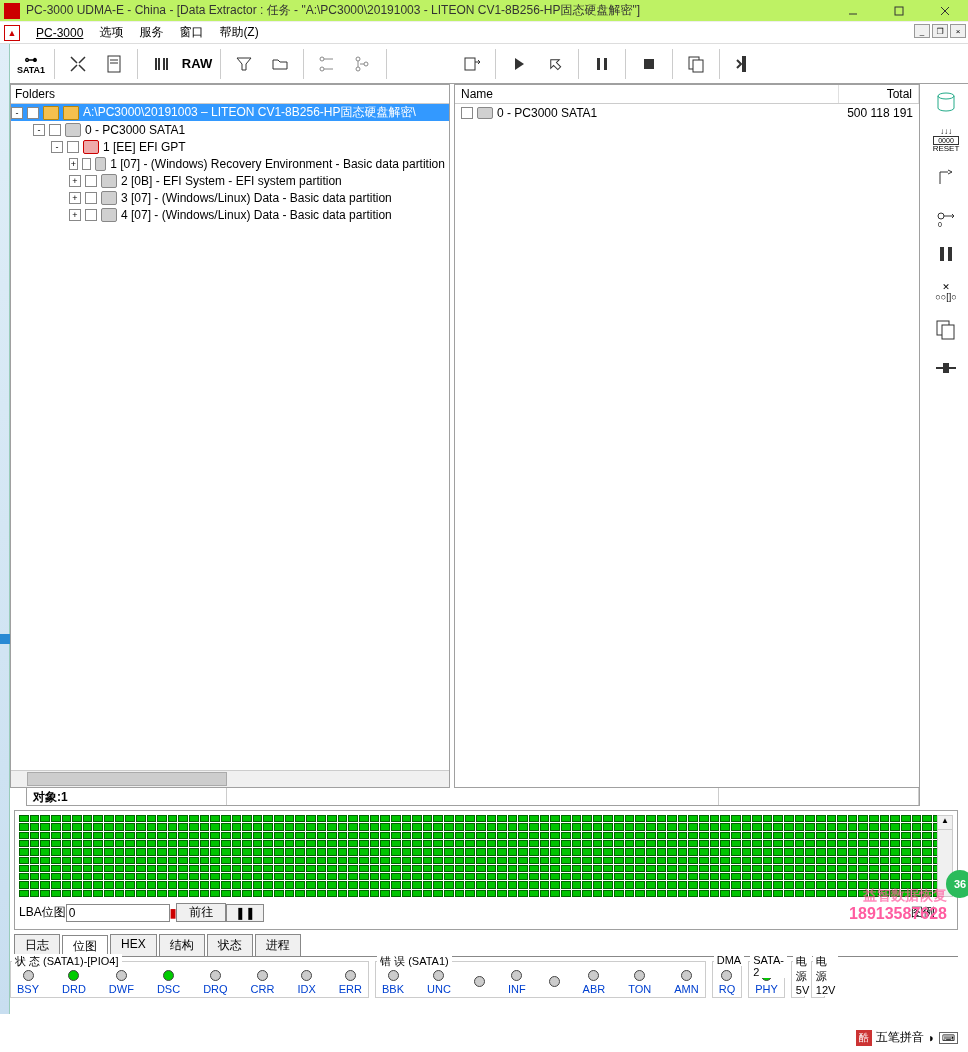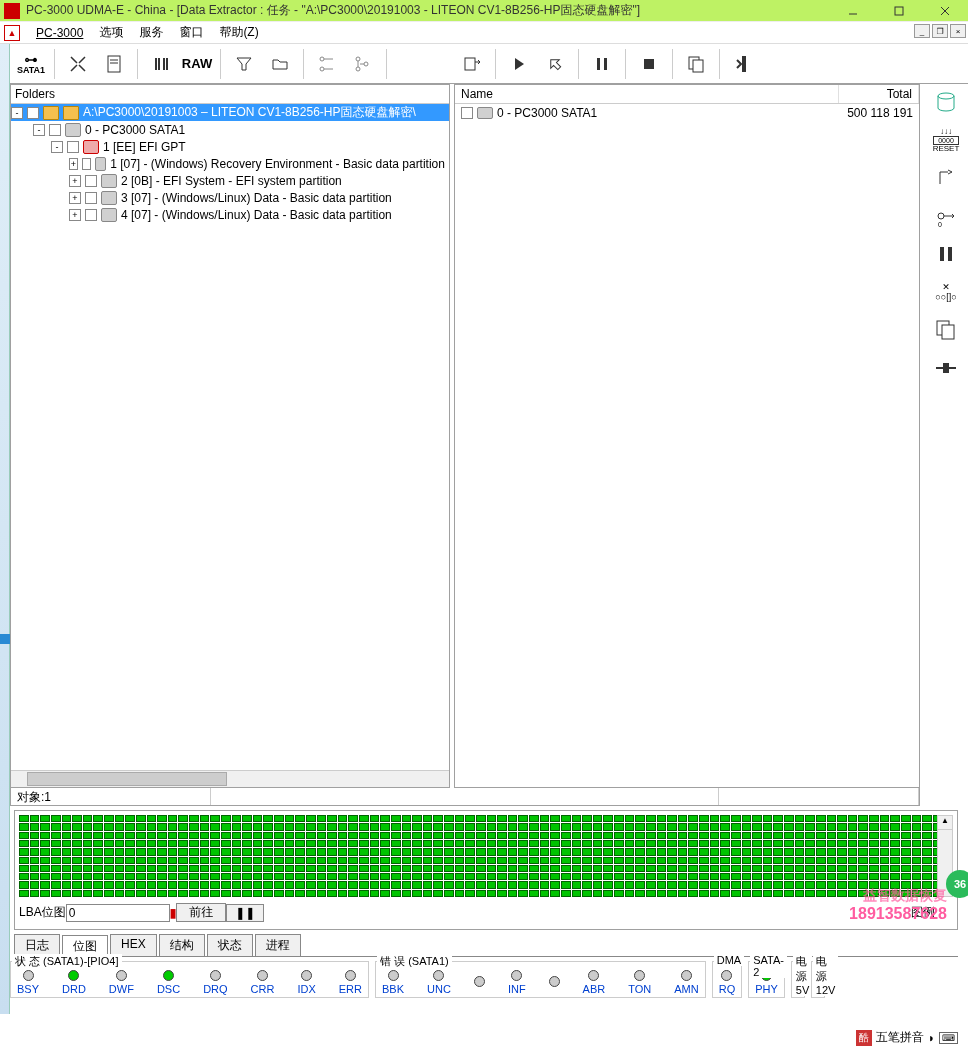--- a/index.html
+++ b/index.html
@@ -54,21 +54,21 @@
 .list-header .col.name { flex: 1; }
 .list-header .col.total { width: 80px; text-align: right; }
 .list-body { flex: 1; background: #fff; }
 .list-row { display: flex; align-items: center; padding: 1px 6px; height: 17px; }
 .list-row .cb { width: 12px; height: 12px; border: 1px solid #888; margin-right: 4px; }
 .list-row .icon { width: 16px; height: 12px; background: #d0d0d0; border: 1px solid #888; border-radius: 2px; margin-right: 4px; }
 .list-row .name { flex: 1; }
 .list-row .total { width: 80px; text-align: right; }
 
 
-.status-strip { height: 18px; margin-left: 10px; margin-right: 48px; border: 1px solid #a0a0a0; border-top: none; display: flex; }
+.status-strip { height: 18px; margin-left: 26px; margin-right: 48px; border: 1px solid #a0a0a0; border-top: none; display: flex; font-weight: bold; }
 .status-strip .cell { padding: 1px 6px; border-right: 1px solid #ccc; }
 .status-strip .cell.flex { flex: 1; }
 
 
 .blockmap-wrap { margin: 4px 10px 0 14px; border: 1px solid #a0a0a0; position: relative; height: 120px; background: #fff; padding: 4px; }
 .blockmap { display: grid; grid-template-columns: repeat(88, 1fr); grid-template-rows: repeat(10, 1fr); gap: 1px; height: 82px; }
 .blockmap .cell { background: #00c400; border: 1px solid #006400; }
 .blockmap-controls { display: flex; align-items: center; margin-top: 6px; }
 .blockmap-controls .label { }
 .blockmap-controls input { width: 104px; height: 18px; border: 1px solid #888; padding: 0 2px; font-size: 12px; }

